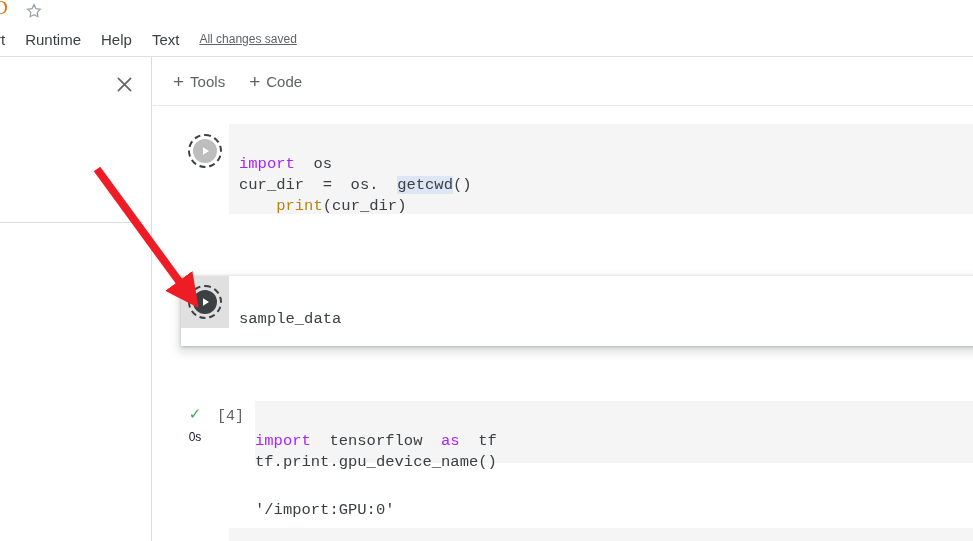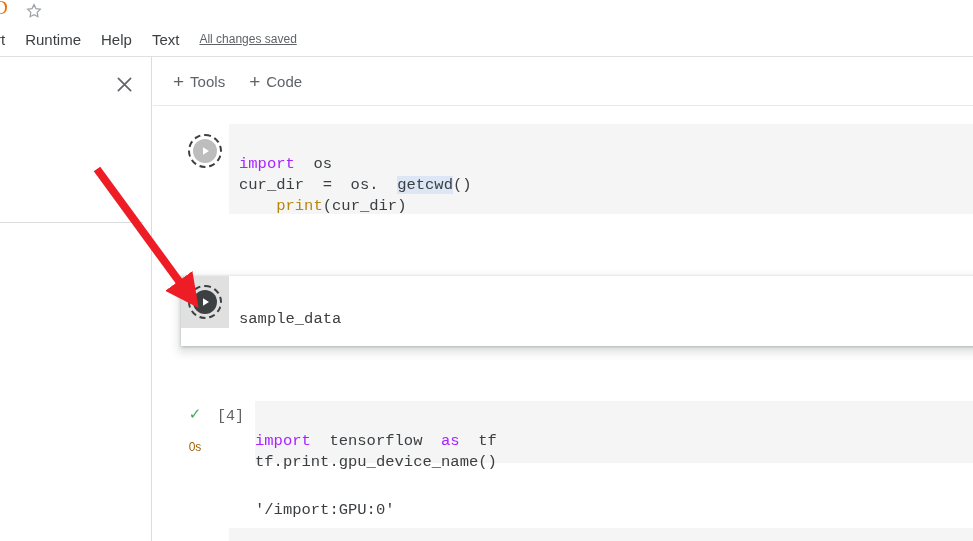--- a/index.html
+++ b/index.html
@@ -221,24 +221,24 @@
     text-align: center;
     padding-top: 6px;
   }
   .exec-check {
     color: #34a853;
     font-size: 15px;
     line-height: 13px;
     display: block;
   }
   .exec-time {
-    color: #a16207;
+    color: #0f172a;
     font-size: 12px;
     display: block;
-    margin-top: 20px;
+    margin-top: 10px;
     font-family: "Liberation Sans", sans-serif;
   }
   .exec-label {
     position: absolute;
     left: 36px;
     top: 7px;
     font-family: "Liberation Mono", monospace;
     font-size: 15px;
     color: #5f6368;
   }

